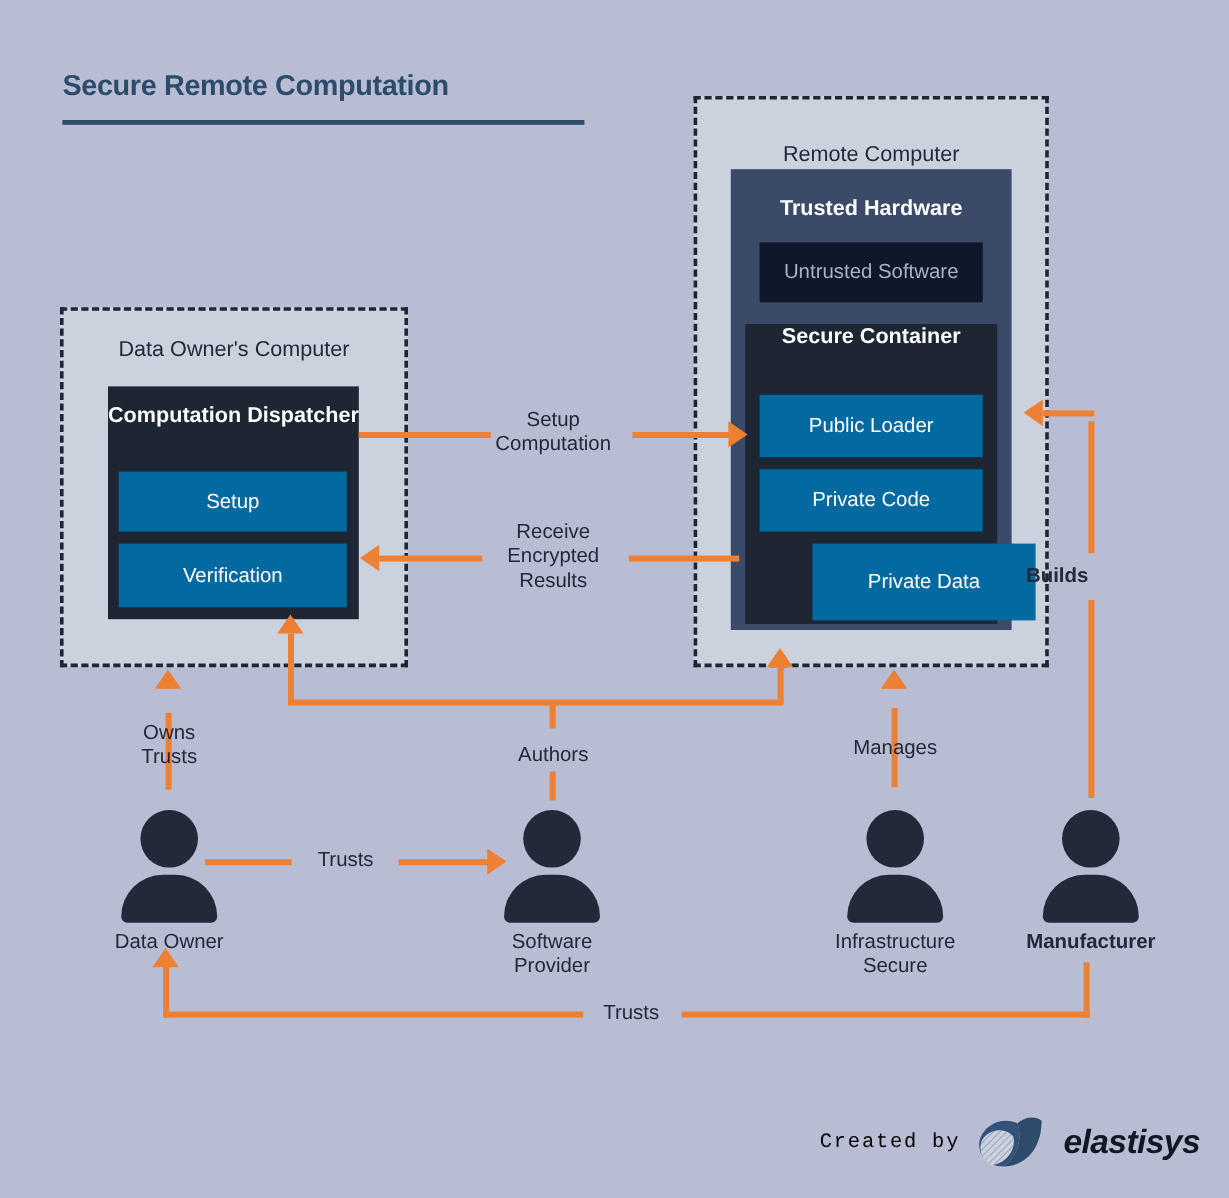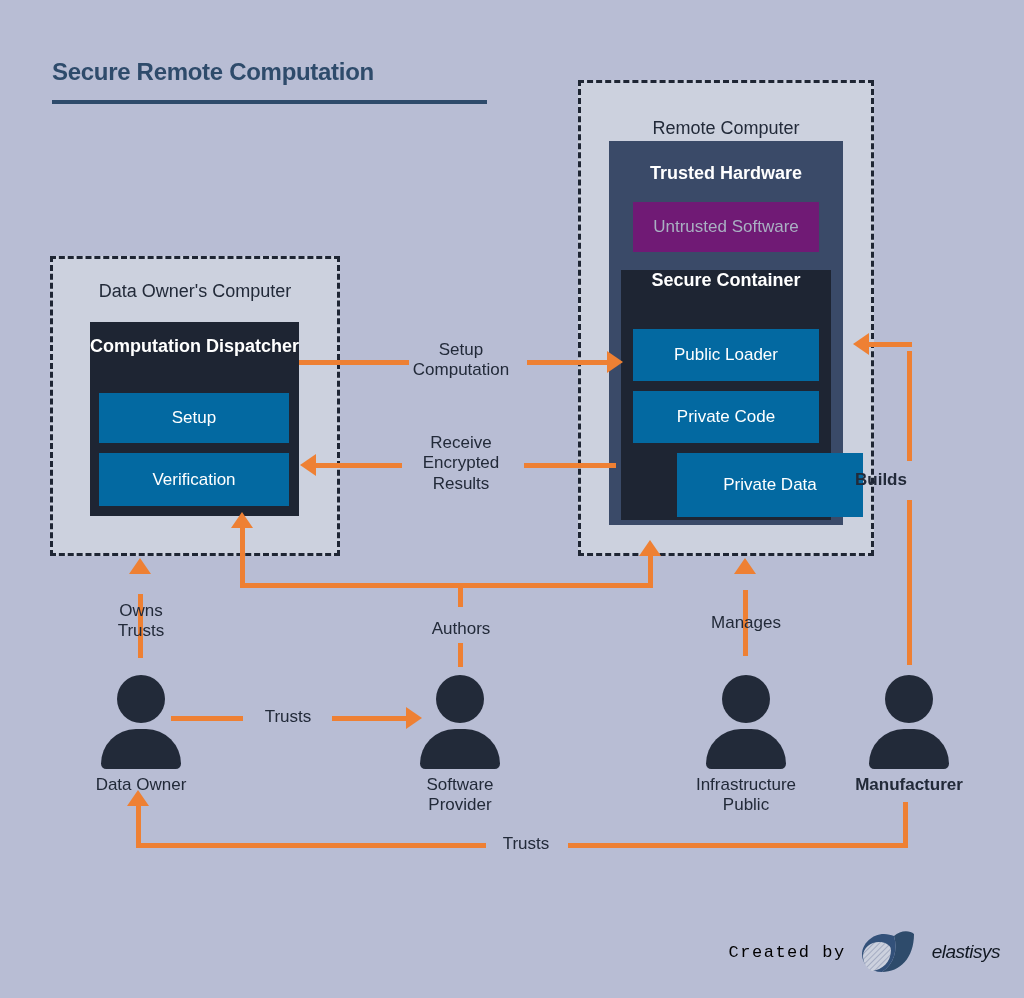--- a/index.html
+++ b/index.html
@@ -76,21 +76,21 @@
     position: absolute;
     background: #0369a1;
     box-sizing: border-box;
     display: flex;
     align-items: center;
     justify-content: center;
     font-size: 17px;
     color: #ffffff;
   }
   .inner-box.muted {
-    background: #701a75;
+    background: #0f172a;
     color: #a9b0c2;
   }
   
   .conn {
     position: absolute;
     background: #ee8033;
   }
   .arrowhead {
     position: absolute;
     width: 0;
@@ -153,22 +153,22 @@
     align-items: center;
     gap: 14px;
   }
   #created-by {
     font-family: "Liberation Mono", monospace;
     font-size: 17px;
     letter-spacing: 1.5px;
     color: #000000;
   }
   #brand-name {
-    font-size: 19px;
-    font-weight: normal;
+    font-size: 28px;
+    font-weight: bold;
     font-style: italic;
     color: #111822;
     letter-spacing: -0.5px;
   }
 </style>
 </head>
 <body>
 
 <div id="canvas">
 
@@ -276,21 +276,21 @@
     <div class="head"></div>
     <div class="body"></div>
     <div class="actor-label">Software
 Provider</div>
   </div>
 
   <div class="actor" style="left:706px; top:675px; width:80px; height:130px;">
     <div class="head"></div>
     <div class="body"></div>
     <div class="actor-label">Infrastructure
-Public</div>
+Secure</div>
   </div>
 
   <div class="actor" style="left:869px; top:675px; width:80px; height:130px;">
     <div class="head"></div>
     <div class="body"></div>
     <div class="actor-label strong">Manufacturer</div>
   </div>
 
   <div id="footer">
     <span id="created-by">Created by</span>

